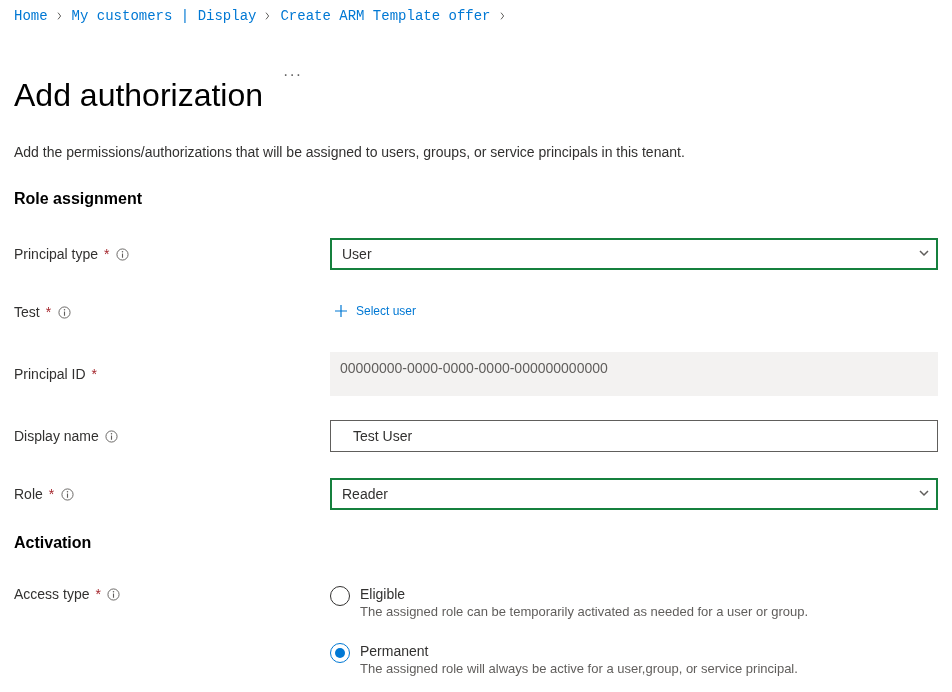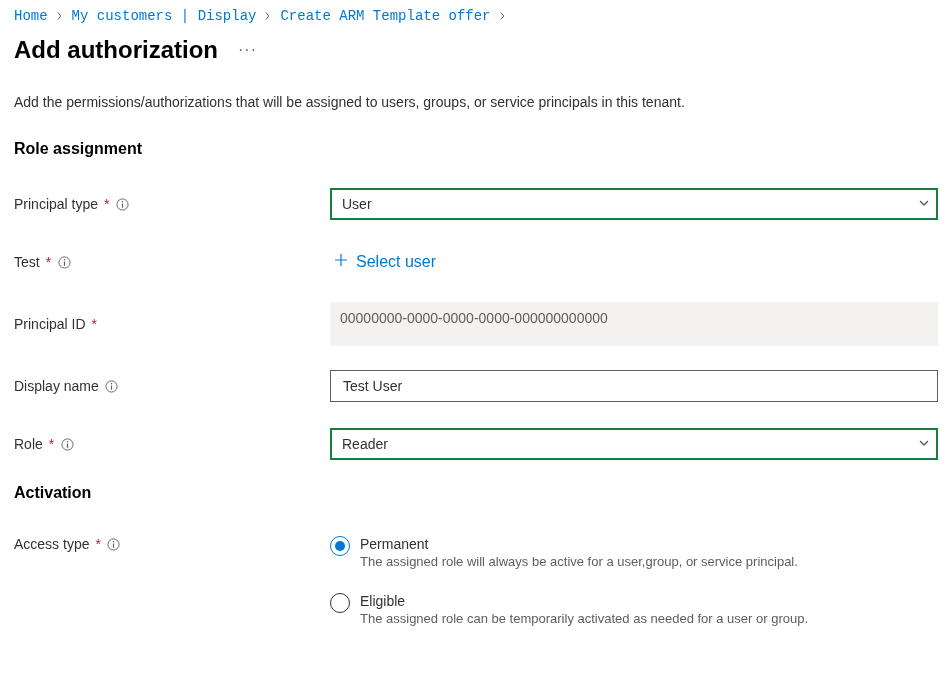--- a/index.html
+++ b/index.html
@@ -32,23 +32,24 @@
       color: #605e5c;
     }
     .page-title-row {
       display: flex;
       align-items: center;
       gap: 20px;
       margin-top: 4px;
       margin-bottom: 30px;
     }
     h1.page-title {
-      font-size: 24px;
-      font-weight: 700;
+      font-size: 32px;
+      font-weight: 400;
       color: #000;
+      margin-top: 41px;
     }
     .ellipsis {
       color: #666;
       font-size: 16px;
       letter-spacing: 1px;
       cursor: pointer;
     }
     .description {
       font-size: 14px;
       color: #323130;
@@ -115,42 +116,42 @@
     }
     .select-chevron svg {
       width: 12px;
       height: 12px;
     }
     .add-link {
       display: inline-flex;
       align-items: flex-start;
       gap: 8px;
       color: #0078d4;
-      font-size: 16px;
+      font-size: 12px;
       cursor: pointer;
       padding: 6px 4px;
     }
     .add-link .plus-icon svg {
       width: 14px;
       height: 14px;
     }
     .readonly-field {
       width: 100%;
       height: 44px;
       padding: 6px 10px;
       background: #f3f2f1;
       color: #605e5c;
       font-size: 14px;
       line-height: 20px;
       border: none;
     }
     .text-input {
       width: 100%;
       height: 32px;
-      padding: 5px 12px;
+      padding: 5px 22px;
       border: 1px solid #605e5c;
       font-family: inherit;
       font-size: 14px;
       color: #323130;
       background: #fff;
     }
     .radio-group {
       display: flex;
       flex-direction: column;
       gap: 24px;
@@ -343,30 +344,30 @@
       <svg viewBox="0 0 14 14">
           <circle cx="7" cy="7" r="6" stroke="#605e5c" stroke-width="1" fill="none"></circle>
           <circle cx="7" cy="4" r="0.8" fill="#605e5c"></circle>
           <rect x="6.4" y="6" width="1.2" height="4.5" fill="#605e5c"></rect>
         </svg>
     </span>
   </div>
   <div class="form-control-cell">
     <div class="radio-group">
       <div class="radio-option">
+        <div class="radio-circle"></div>
+        <div class="radio-text">
+          <span class="radio-label">Eligible</span>
+          <span class="radio-desc">The assigned role can be temporarily activated as needed for a user or group.</span>
+        </div>
+      </div>
+      <div class="radio-option">
         <div class="radio-circle selected">
           <div class="radio-inner"></div>
         </div>
         <div class="radio-text">
           <span class="radio-label">Permanent</span>
           <span class="radio-desc">The assigned role will always be active for a user,group, or service principal.</span>
         </div>
       </div>
-      <div class="radio-option">
-        <div class="radio-circle"></div>
-        <div class="radio-text">
-          <span class="radio-label">Eligible</span>
-          <span class="radio-desc">The assigned role can be temporarily activated as needed for a user or group.</span>
-        </div>
-      </div>
     </div>
   </div>
 </div>
 
 </body></html>

